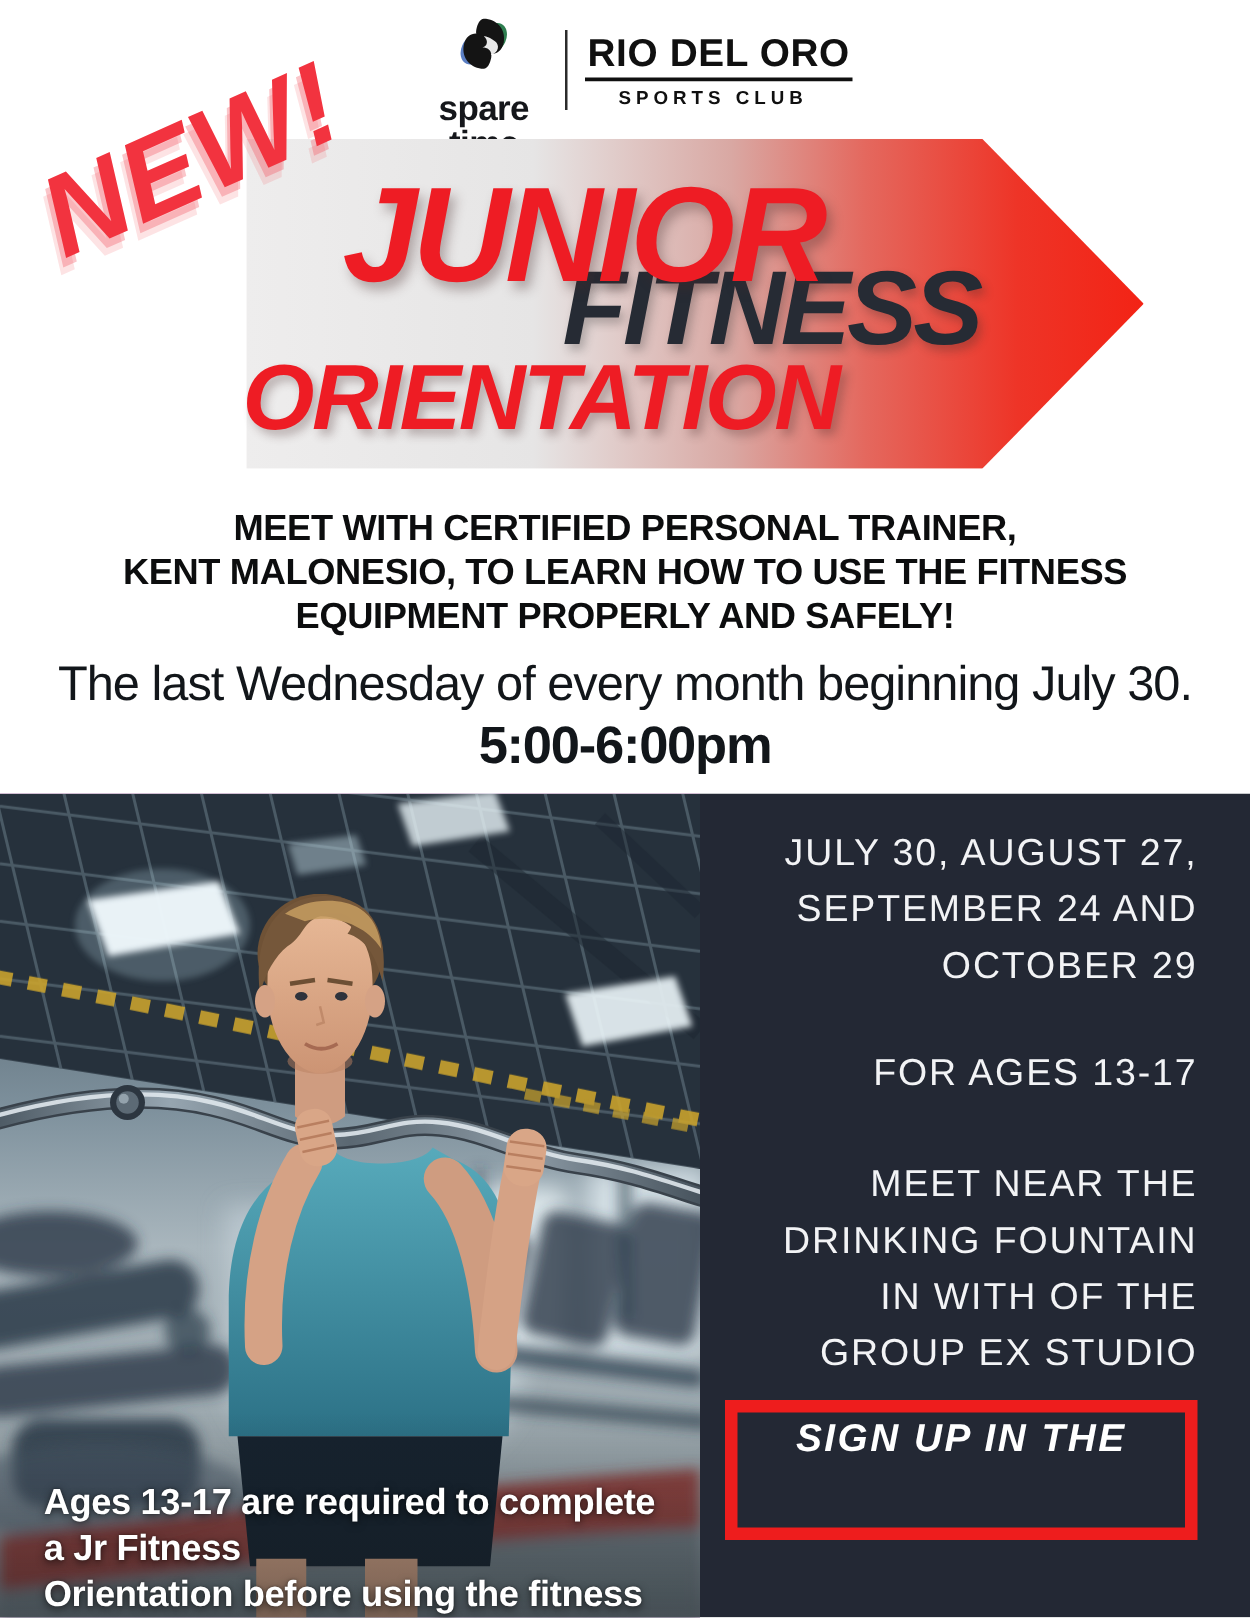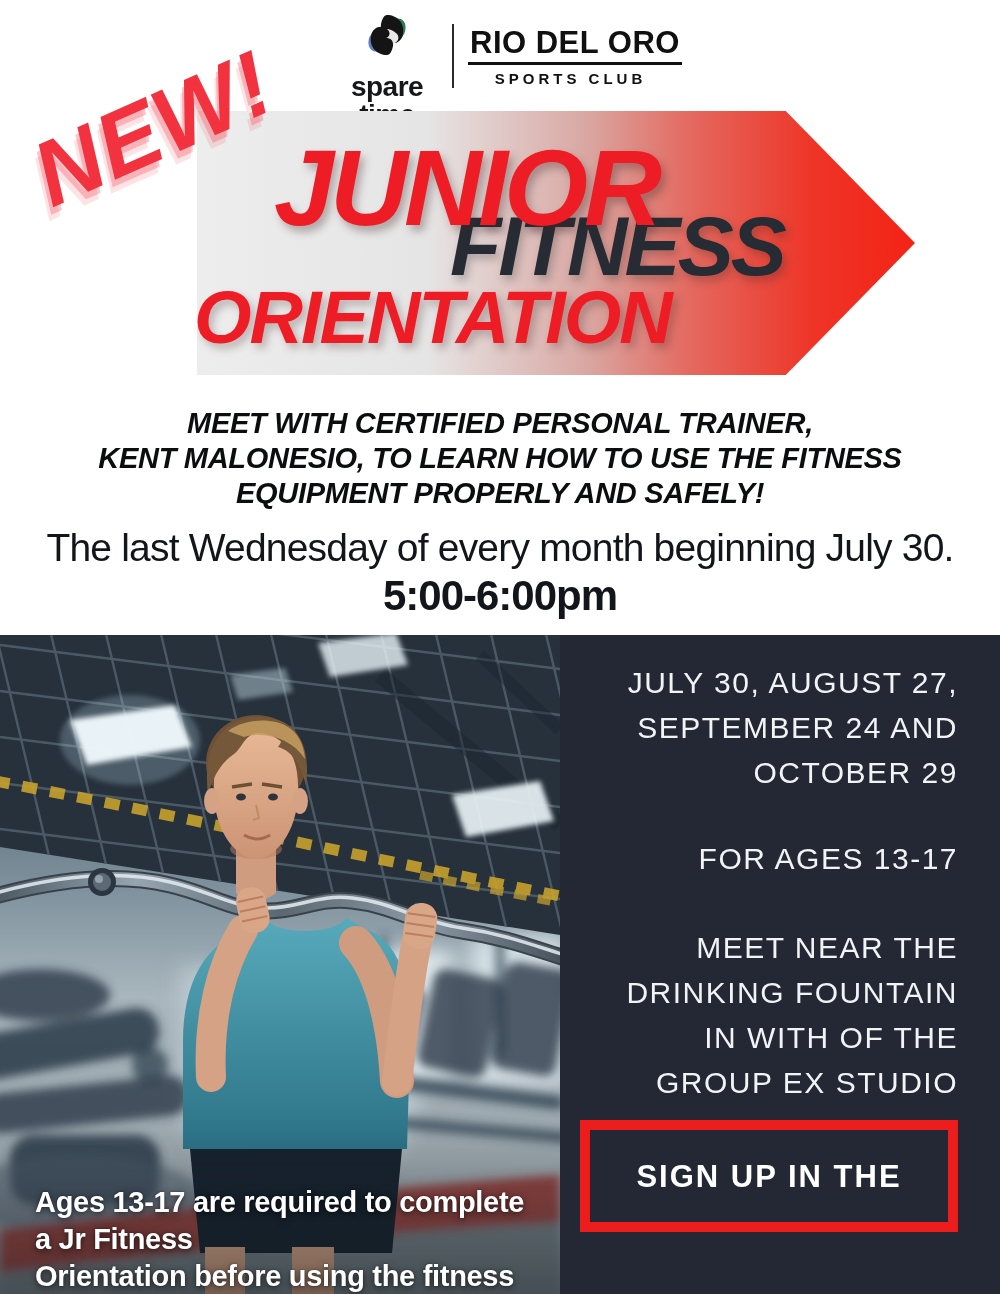--- a/index.html
+++ b/index.html
@@ -27,41 +27,41 @@
   .title-word{position:absolute;font-weight:bold;font-style:italic;line-height:1;white-space:nowrap;}
   .title-junior{left:274px;top:134px;font-size:108px;letter-spacing:-4px;color:#ee1c24;
                 text-shadow:4px 6px 9px rgba(70,40,40,.35);}
   .title-fitness{left:450px;top:204px;font-size:84px;letter-spacing:-3px;color:#262b34;
                 text-shadow:3px 5px 8px rgba(40,40,40,.28);}
   .title-orientation{left:194px;top:281px;font-size:74px;letter-spacing:-2px;color:#ee1c24;
                 text-shadow:4px 5px 8px rgba(70,40,40,.3);}
 
   
   .intro{position:absolute;top:406px;left:0;width:1000px;text-align:center;color:#0c0d0e;
-         font-size:29px;font-weight:bold;line-height:35px;letter-spacing:-0.3px;font-style:italic;}
+         font-size:29px;font-weight:bold;line-height:35px;letter-spacing:-0.3px;}
   .schedule{position:absolute;top:526px;left:0;width:1000px;text-align:center;color:#12161a;}
   .schedule-recurrence{font-size:39px;letter-spacing:-0.8px;line-height:44px;}
   .schedule-time{font-size:42px;font-weight:bold;letter-spacing:-1px;line-height:46px;margin-top:3px;}
 
   
   .bottom{position:absolute;top:635px;left:0;width:1000px;height:659px;display:flex;}
   .photo-pane{position:relative;width:560px;height:768px;background:#701a75;flex:0 0 560px;}
   .photo-pane svg{position:absolute;left:0;top:0;}
   .photo-caption{position:absolute;left:35px;top:549px;width:505px;color:#ffffff;
                  font-size:29px;font-weight:bold;line-height:37px;letter-spacing:-0.3px;
                  text-shadow:0 2px 7px rgba(0,0,0,.6),0 0 2px rgba(0,0,0,.45);}
   .info-panel{flex:1;background:#232834;color:#f2f3f5;text-align:right;
               padding:25px 42px 0 0;box-sizing:border-box;}
   .panel-block{font-size:30px;font-weight:normal;letter-spacing:1.5px;line-height:45px;}
   .panel-block.dates{margin-top:0;}
   .panel-block.comp{margin-top:41px;}
   .panel-block.loc{margin-top:44px;}
   .cta-button{margin:15px 0 0 auto;width:378px;height:112px;border:10px solid #ee1d1d;
-              box-sizing:border-box;background:transparent;display:flex;flex-direction:row;
-              justify-content:center;align-items:center;cursor:pointer;}
+              box-sizing:border-box;background:transparent;display:flex;flex-direction:column;
+              justify-content:space-between;align-items:center;cursor:pointer;font-style:italic;}
   .cta-line{color:#ffffff;font-size:31px;font-weight:bold;letter-spacing:2px;line-height:41px;white-space:nowrap;}
 </style>
 </head>
 <body>
 
 <div class="page">
 
   <div class="logo-block">
     <svg class="st-icon" width="42" height="42" viewBox="0 0 42 42">
       <ellipse cx="12" cy="26" rx="9" ry="12" transform="rotate(24 12 26)" fill="#5b7fc4"></ellipse>

